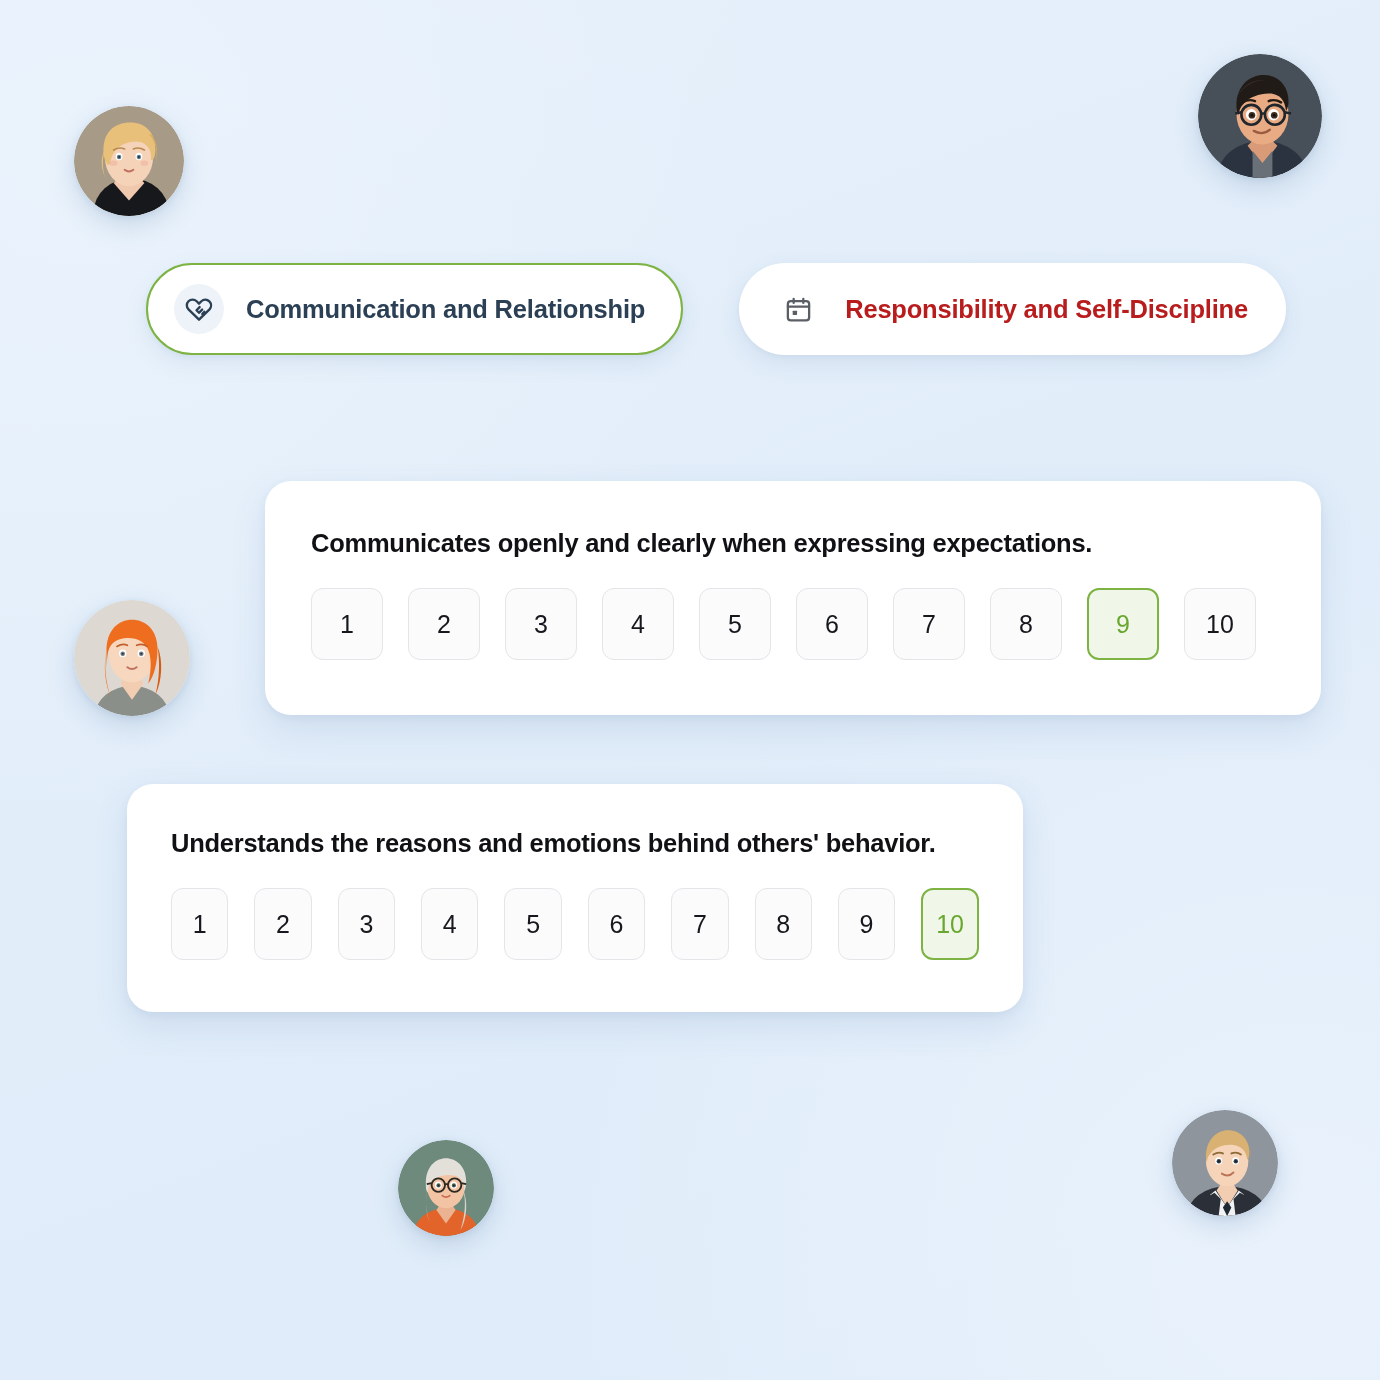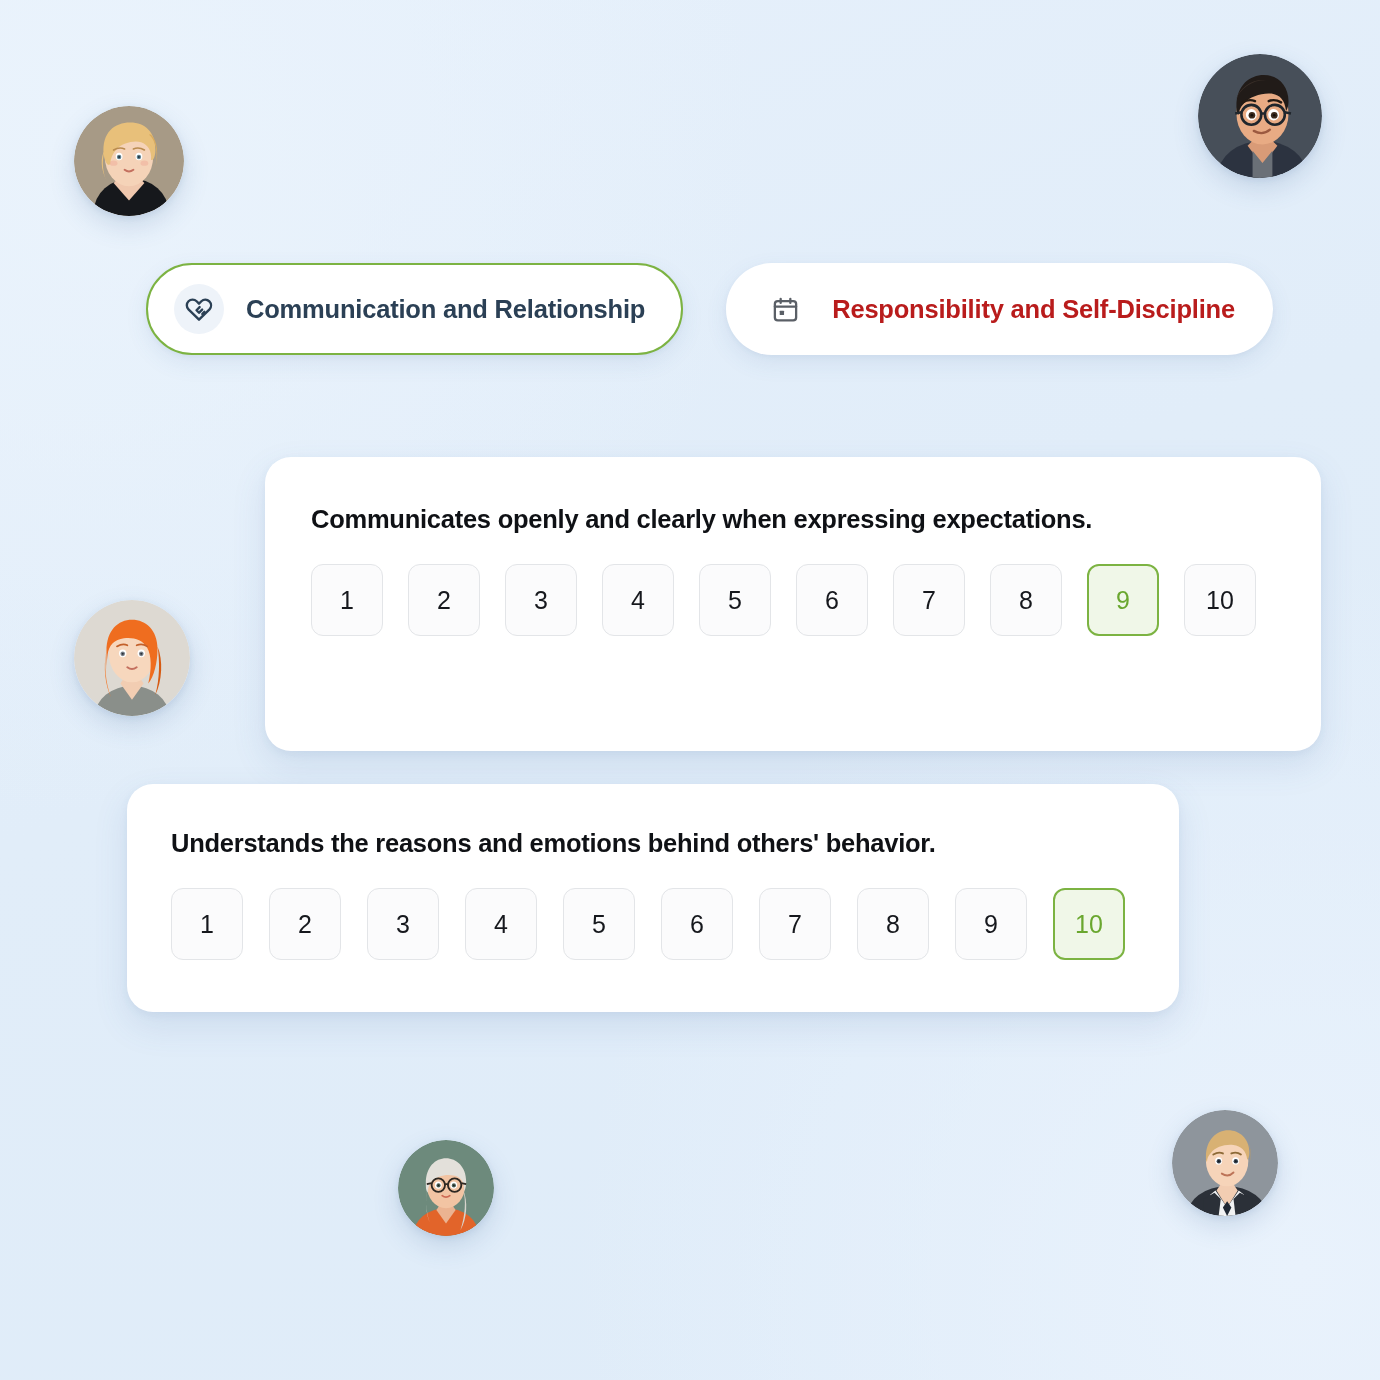--- a/index.html
+++ b/index.html
@@ -39,21 +39,21 @@
   #avatar-redhead      { left: 74px;   top: 600px;  width: 116px; height: 116px; }
   #avatar-silver-woman { left: 398px;  top: 1140px; width: 96px;  height: 96px;  }
   #avatar-blonde-man   { left: 1172px; top: 1110px; width: 106px; height: 106px; }
 
   
   .tab-row {
     position: absolute;
     left: 146px;
     top: 263px;
     display: flex;
-    gap: 43px;
+    gap: 56px;
     align-items: center;
   }
   .tab {
     display: flex;
     align-items: center;
     gap: 22px;
     height: 92px;
     box-sizing: border-box;
     border-radius: 46px;
     background: #ffffff;
@@ -86,22 +86,22 @@
 
   
   .qcard {
     position: absolute;
     background: #ffffff;
     border-radius: 26px;
     box-shadow: 0 14px 34px rgba(70, 110, 160, 0.13),
                 0 3px 8px rgba(70, 110, 160, 0.07);
     box-sizing: border-box;
   }
-  #qcard-1 { left: 265px; top: 457px;  width: 1056px; height: 294px; padding: 48px 46px 0 46px; }
-  #qcard-2 { left: 127px; top: 784px;  width: 1052px; height: 228px; padding: 45px 44px 0 44px; }
+  #qcard-1 { left: 265px; top: 481px;  width: 1056px; height: 234px; padding: 48px 46px 0 46px; }
+  #qcard-2 { left: 127px; top: 784px;  width: 896px; height: 228px; padding: 45px 44px 0 44px; }
 
   .qtext {
     font-size: 25.5px;
     font-weight: 700;
     color: #0f1115;
     letter-spacing: -0.25px;
     margin: 0 0 30px 0;
   }
 
   .scale {

